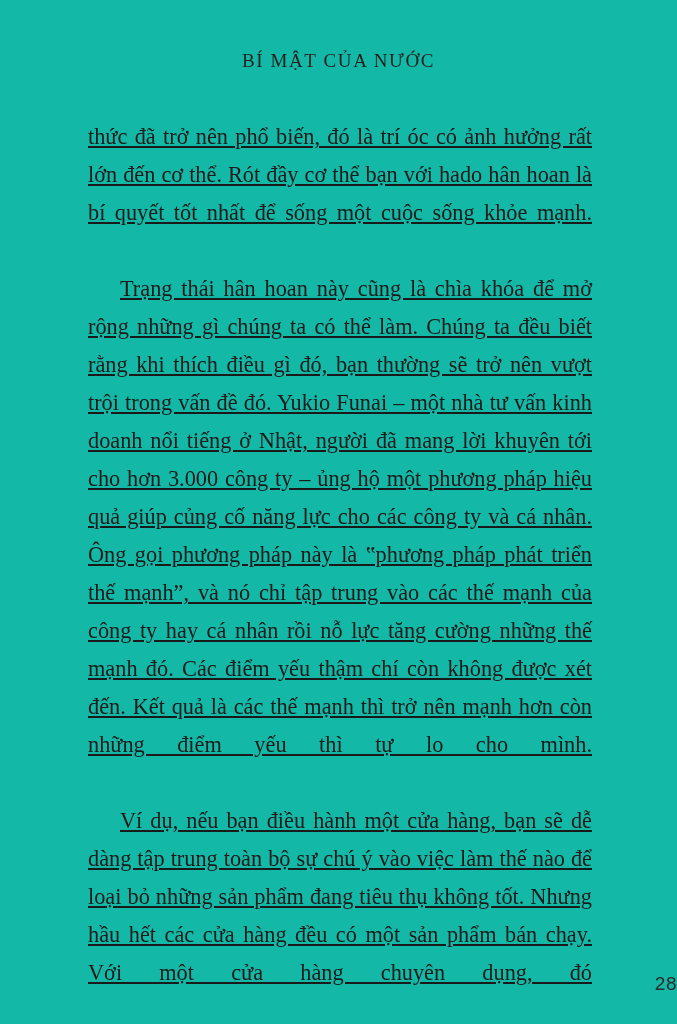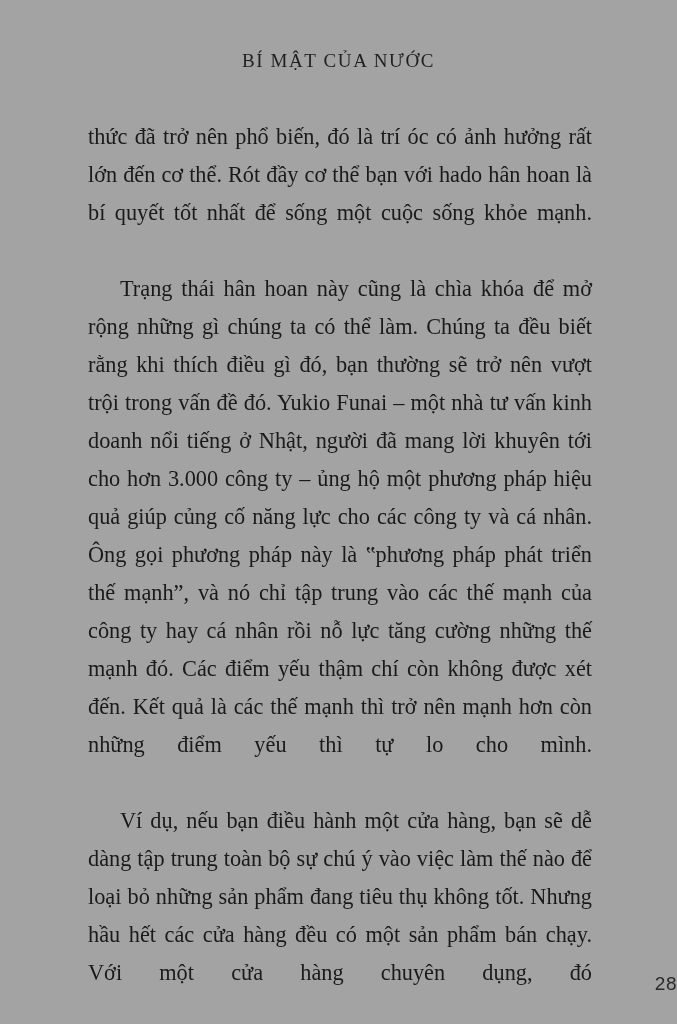--- a/index.html
+++ b/index.html
@@ -11,21 +11,21 @@
 
   body {
     font-family: "Liberation Serif", "DejaVu Serif", serif;
   }
 
   .page {
     position: relative;
     width: 677px;
     height: 1024px;
     margin: 0 auto;
-    background: #a3a3a3;
+    background: #14b8a6;
     overflow: hidden;
     box-sizing: border-box;
   }
 
   
   .running-head {
     position: absolute;
     top: 48px;
     left: 0;
     width: 677px;
@@ -49,20 +49,21 @@
   .body-paragraph {
     margin: 0;
     font-family: "Liberation Serif", "DejaVu Serif", serif;
     font-size: 22.3px;
     line-height: 38px;
     color: #1a1a1a;
     text-align: justify;
     text-justify: inter-word;
     word-spacing: 0.3px;
     hyphens: none;
+    text-decoration: underline;
     -webkit-hyphens: none;
   }
 
   .body-paragraph.indented {
     text-indent: 32px;
   }
 
   
   .body-paragraph::after {
     content: "";

